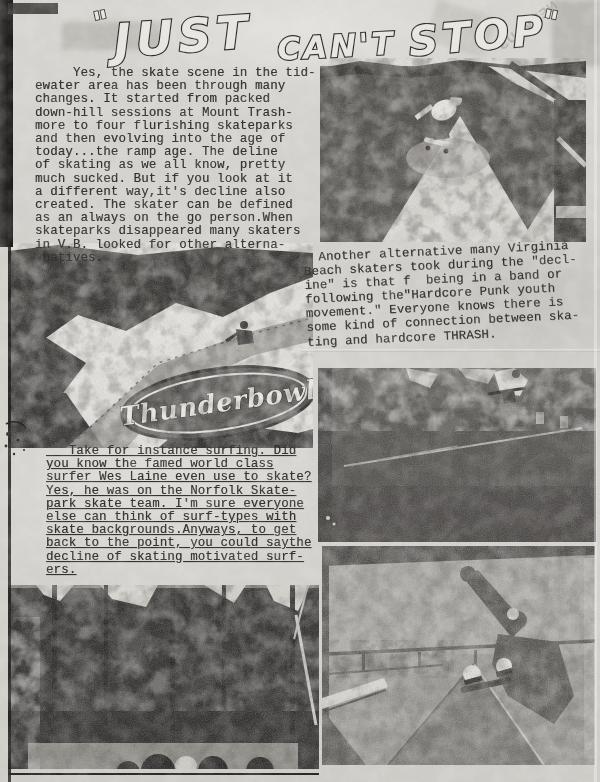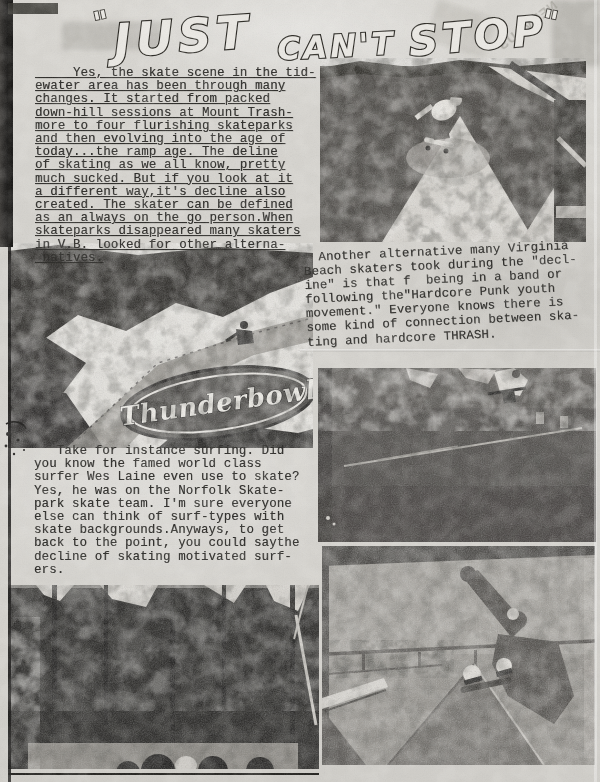--- a/index.html
+++ b/index.html
@@ -12,23 +12,23 @@
       radial-gradient(260px 160px at 25% 62%, rgba(255,255,255,0.22), transparent 75%),
       linear-gradient(180deg,#d8d6d1 0%,#d3d1cc 35%,#d6d4cf 62%,#cfcdc8 100%);
   }
   .tw{
     position:absolute;margin:0;white-space:pre;
     font:12.4px/13.2px "Liberation Mono",monospace;
     color:#2b2a27;letter-spacing:.15px;
     text-shadow:.4px .3px 0 rgba(43,42,39,.45);
     z-index:3;
   }
-  #para1{left:35px;top:67px;text-decoration:underline;}
+  #para1{left:35px;top:67px;}
   #para2{left:303px;top:251px;line-height:14.1px;transform:rotate(-2.6deg);transform-origin:left top;}
-  #para3{left:34px;top:445px;}
+  #para3{left:46px;top:445px;text-decoration:underline;}
   .photo{position:absolute;z-index:2;}
   .photo svg{display:block;width:100%;height:100%;}
   .masthead{position:absolute;left:0;top:0;z-index:3;}
   .ghost{position:absolute;color:rgba(138,136,128,.55);filter:blur(.5px);z-index:1;
          font-family:"Liberation Sans",sans-serif;}
   .ghost-blob{position:absolute;filter:blur(2.5px);z-index:1;}
   .edge-block{position:absolute;left:0;top:0;width:13px;height:247px;
               background:linear-gradient(90deg,#3a3835,#151413 60%);z-index:4;}
   .edge-line{position:absolute;left:8px;top:0;width:3px;height:782px;background:rgba(26,25,23,.85);z-index:4;}
   .corner-patch{position:absolute;left:8px;top:3px;width:50px;height:11px;background:#34322e;opacity:.85;z-index:4;}

